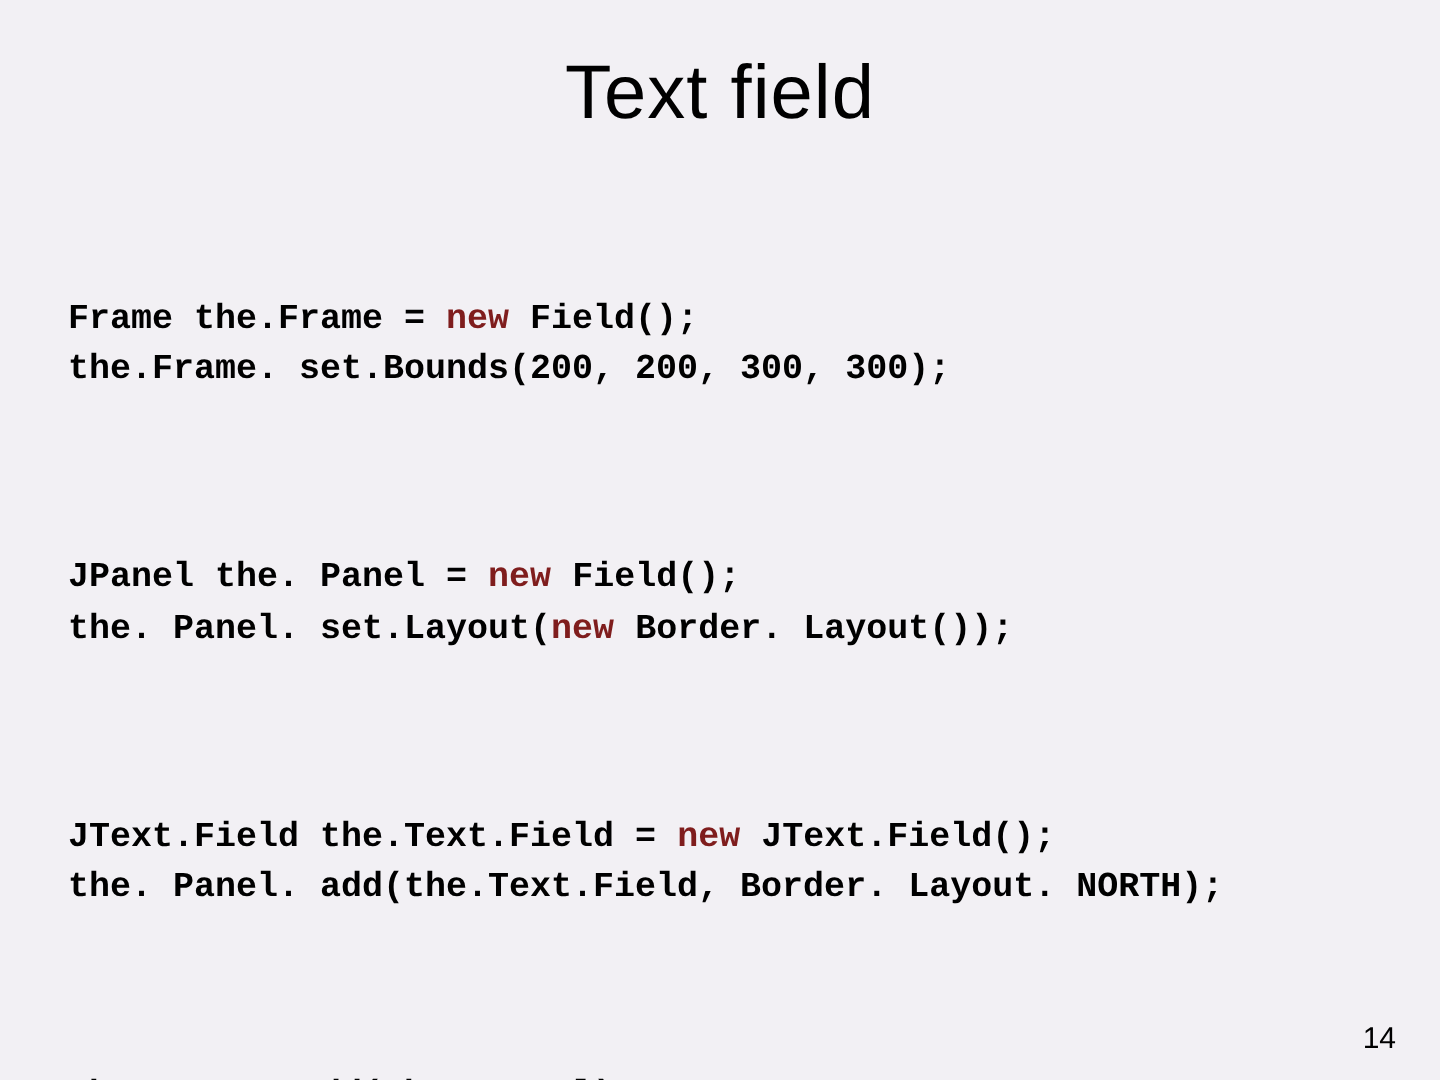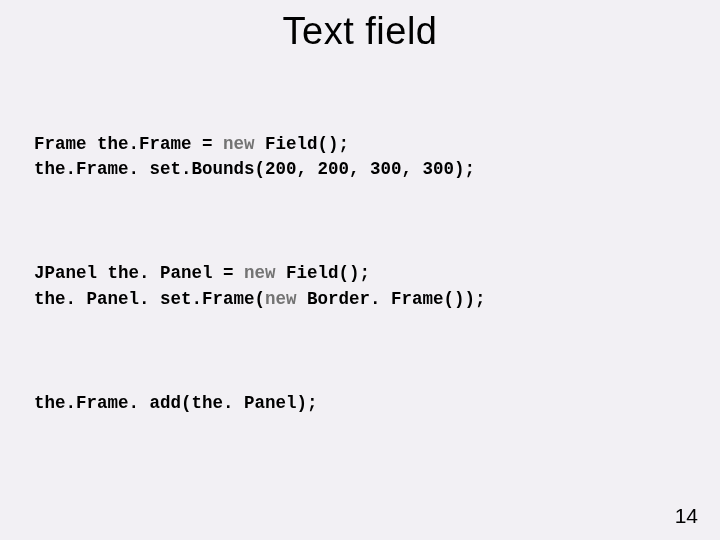--- a/index.html
+++ b/index.html
@@ -15,54 +15,56 @@
   .slide {
     position: relative;
     width: 720px;
     height: 540px;
     box-sizing: border-box;
   }
   .title {
     text-align: center;
     font-size: 38px;
     font-weight: 400;
-    padding-top: 10px;
+    padding-top: 26px;
     padding-bottom: 28px;
     letter-spacing: 0.5px;
   }
   .code {
     font-family: "Courier New", Courier, monospace;
     font-size: 17.5px;
     font-weight: bold;
     line-height: 1.45;
     padding-left: 34px;
     padding-right: 30px;
     white-space: pre-wrap;
     color: #000;
   }
-  .kw { color: #737373; } 
+  .kw { color: #7f1d1d; } 
   .block { margin-bottom: 28px; }
   .page-num {
     position: absolute;
     bottom: 12px;
     right: 22px;
-    font-size: 21px;
+    font-size: 15px;
     color: #000;
   }
 </style>
 </head>
 <body>
 
 <div class="slide">
 
   <div class="title">Text field</div>
 
   <div class="code">
     <div class="block"><span>Frame the.Frame = </span><span class="kw">new</span><span> Field();</span>
 <span>the.Frame. set.Bounds(200, 200, 300, 300);</span></div>
     <div class="block"><span>JPanel the. Panel = </span><span class="kw">new</span><span> Field();</span>
-<span>the. Panel. set.Frame(</span><span class="kw">new</span><span> Border. Frame());</span></div>
+<span>the. Panel. set.Layout(</span><span class="kw">new</span><span> Border. Layout());</span></div>
+    <div class="block"><span>JText.Field the.Text.Field = </span><span class="kw">new</span><span> JText.Field();</span>
+<span>the. Panel. add(the.Text.Field, Border. Layout. NORTH);</span></div>
     <div class="block"><span>the.Frame. add(the. Panel);</span>
 </div>
   </div>
 
   <div class="page-num">14</div>
 </div>
 
 </body></html>

